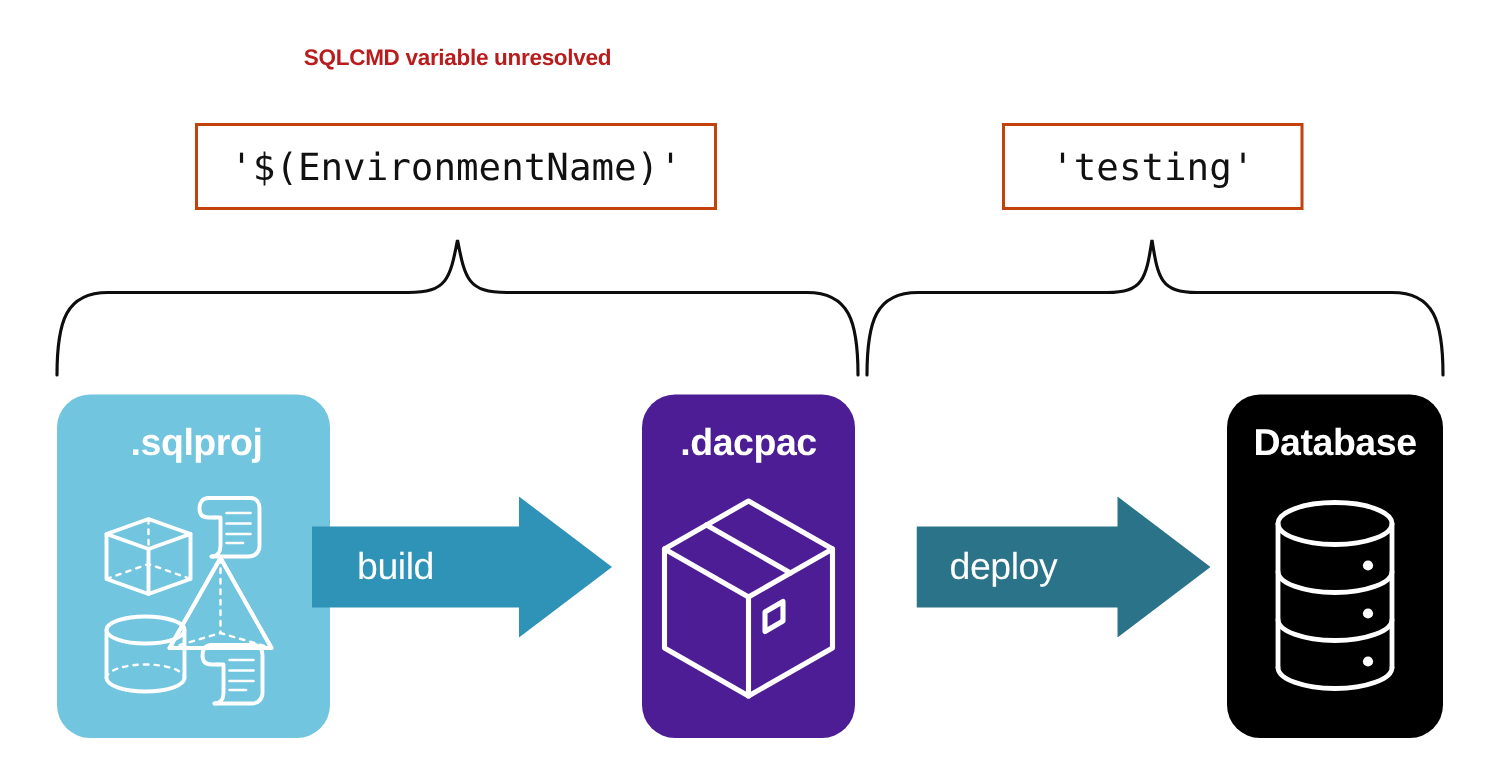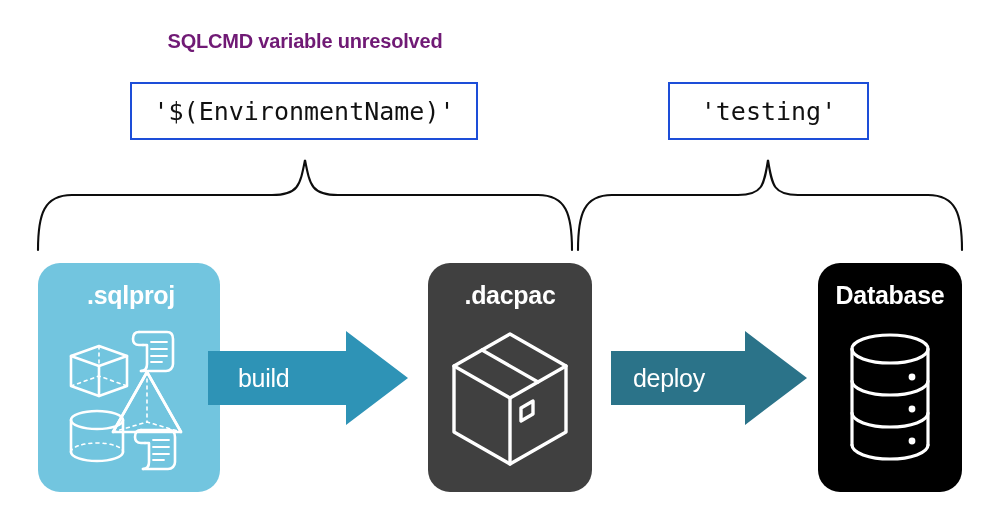--- a/index.html
+++ b/index.html
@@ -16,35 +16,35 @@
     height: 522px;
     background: #ffffff;
     overflow: hidden;
   }
 
   
   .heading {
     position: absolute;
     font-family: "Liberation Sans", sans-serif;
     font-weight: bold;
-    font-size: 20px;
-    color: #701a75;
+    font-size: 15px;
+    color: #b91c1c;
     letter-spacing: -0.2px;
     text-align: center;
     white-space: nowrap;
   }
   #heading-left  { left: 120px; top: 30px; width: 370px; }
   #heading-right { left: 640px; top: 30px; width: 254px; }
 
   
   .code-box {
     position: absolute;
     box-sizing: border-box;
     background: #ffffff;
-    border: 2px solid #1d4ed8;
+    border: 2px solid #c2410c;
     display: flex;
     align-items: center;
     justify-content: center;
     font-family: "DejaVu Sans Mono", monospace;
     font-size: 25px;
     color: #111111;
     letter-spacing: 0px;
     white-space: nowrap;
   }
   #code-box-left  { left: 130px; top: 82px; width: 348px; height: 58px; }
@@ -60,21 +60,21 @@
 
   
   .stage-box {
     position: absolute;
     top: 263px;
     height: 229px;
     border-radius: 22px;
     overflow: hidden;
   }
   #stage-sqlproj  { left: 38px;  width: 182px; background: #72C5DF; }
-  #stage-dacpac   { left: 428px; width: 164px; background: #404040; }
+  #stage-dacpac   { left: 428px; width: 142px; background: #4c1d95; }
   #stage-database { left: 818px; width: 144px; background: #000000; }
 
   .stage-label {
     position: absolute;
     left: 0; right: 0;
     top: 18px;
     text-align: center;
     font-family: "Liberation Sans", sans-serif;
     font-weight: bold;
     font-size: 25px;

